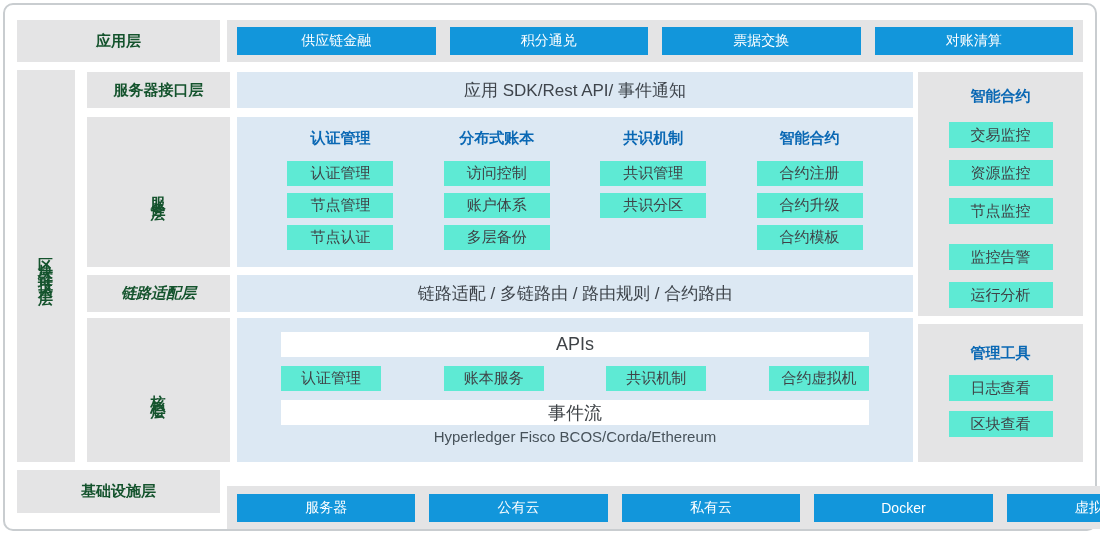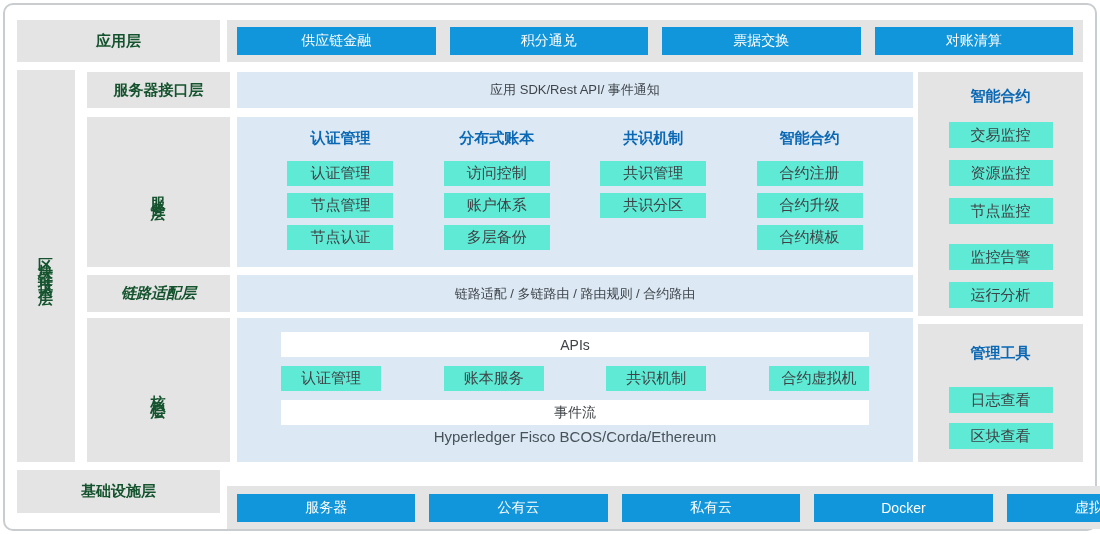--- a/index.html
+++ b/index.html
@@ -26,38 +26,38 @@
   .strip{
     display:flex;align-items:center;gap:14px;padding:0 10px;justify-content:space-between;
   }
   .btn{
     flex:1;height:28px;background:#1296db;color:#ffffff;
     display:flex;align-items:center;justify-content:center;
     font-size:14px;
   }
   .bar-text{
     display:flex;align-items:center;justify-content:center;
-    font-size:13px;color:#3e444b;
+    font-size:17px;color:#3e444b;
   }
   .svc-panel{display:flex;justify-content:space-evenly;padding-top:12px;}
   .svc-col{width:106px;display:flex;flex-direction:column;}
   .col-header{
     text-align:center;color:#0a68b4;font-weight:bold;font-size:15px;
     height:20px;margin-bottom:12px;
   }
   .wbox{
     background:#5eead4;height:25px;margin-bottom:7px;
     display:flex;align-items:center;justify-content:center;
     font-size:15px;color:#3f4347;
   }
   .core-panel{padding:14px 44px 0 44px;display:flex;flex-direction:column;}
   .core-bar{
     background:#ffffff;height:25px;margin-bottom:9px;
     display:flex;align-items:center;justify-content:center;
-    font-size:14px;color:#3f4347;
+    font-size:18px;color:#3f4347;
   }
   .core-row{display:flex;justify-content:space-between;margin-bottom:9px;}
   .core-row .wbox{width:100px;margin-bottom:0;}
   .core-note{
     text-align:center;font-size:15px;color:#47525a;margin-top:3px;
   }
   .side-panel{display:flex;flex-direction:column;align-items:center;}
   .side-header{
     color:#0a68b4;font-weight:bold;font-size:15px;text-align:center;
   }
@@ -135,21 +135,21 @@
   <div class="abs gray side-panel" style="left:918px;top:72px;width:165px;height:244px;padding-top:15px;">
     <div class="side-header" style="margin-bottom:16px;">智能合约</div>
     <div class="wbox" style="margin-bottom:12px;">交易监控</div>
     <div class="wbox" style="margin-bottom:12px;">资源监控</div>
     <div class="wbox" style="margin-bottom:20px;">节点监控</div>
     <div class="wbox" style="margin-bottom:12px;">监控告警</div>
     <div class="wbox">运行分析</div>
   </div>
 
   <div class="abs gray side-panel" style="left:918px;top:324px;width:165px;height:138px;padding-top:20px;">
-    <div class="side-header" style="margin-bottom:24px;">管理工具</div>
+    <div class="side-header" style="margin-bottom:12px;">管理工具</div>
     <div class="wbox" style="margin-bottom:10px;">日志查看</div>
     <div class="wbox">区块查看</div>
   </div>
 
   <div class="abs gray layer-label" style="left:17px;top:470px;width:203px;height:43px;">基础设施层</div>
   <div class="abs gray strip" style="left:227px;top:486px;width:968px;height:43px;">
     <div class="btn">服务器</div>
     <div class="btn">公有云</div>
     <div class="btn">私有云</div>
     <div class="btn">Docker</div>

